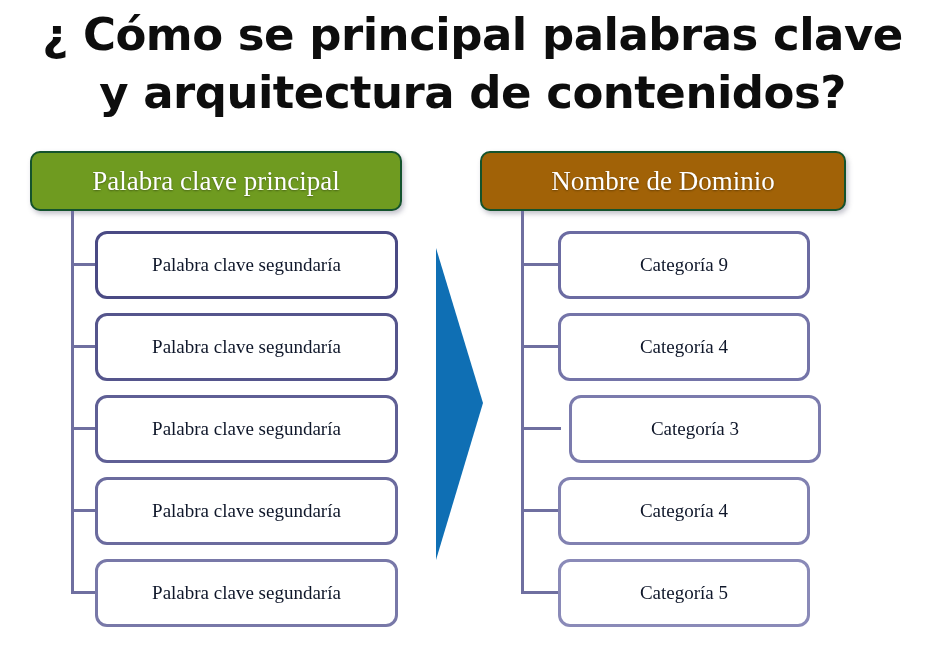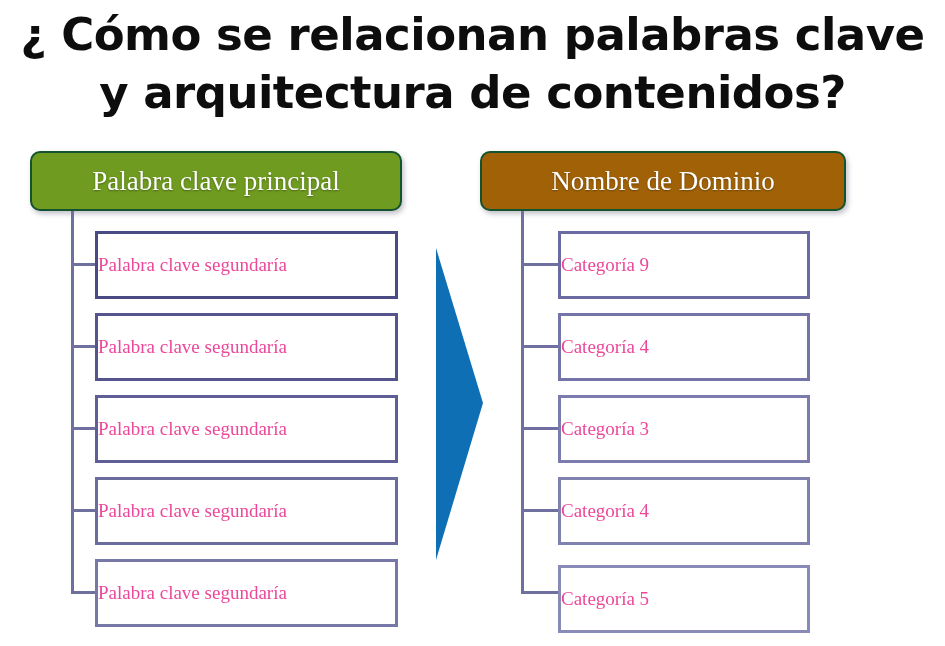--- a/index.html
+++ b/index.html
@@ -75,25 +75,25 @@
     position: absolute;
     height: 3px;
     background: #6f6fa0;
   }
 
   
   .node {
     position: absolute;
     box-sizing: border-box;
     background: #ffffff;
-    border-radius: 0;
+    border-radius: 12px;
     display: flex;
     align-items: center;
-    justify-content: flex-start;
-    color: #ec4899;
+    justify-content: center;
+    color: #0f172a;
     font-family: "Liberation Serif", serif;
   }
   .node.left {
     left: 95px;
     width: 303px;
     height: 68px;
     font-size: 19px;
     border: 3px solid #5b5b92;
   }
   .node.right {
@@ -105,40 +105,40 @@
   }
   
   .node.l0 { border-color: #4a4a84; }
   .node.l1 { border-color: #55558c; }
   .node.l2 { border-color: #5f5f95; }
   .node.l3 { border-color: #6b6b9e; }
   .node.l4 { border-color: #7878a8; }
 
   .node.r0 { border-color: #6b6ba2; }
   .node.r1 { border-color: #7474a8; }
-  .node.r2 { border-color: #7b7bad; }
+  .node.r2 { border-color: #7b7bad; margin-left: 11px; }
   .node.r3 { border-color: #8181b1; }
   .node.r4 { border-color: #8a8ab8; }
 
   
   .arrow-wrap {
     position: absolute;
     left: 430px;
     top: 248px;
     width: 60px;
     height: 312px;
     pointer-events: none;
   }
 </style>
 </head>
 <body>
 
 <div id="canvas">
 
-  <div class="title">¿ Cómo se relacionan palabras clave
+  <div class="title">¿ Cómo se principal palabras clave
 y arquitectura de contenidos?</div>
 
   <div class="header-pill left">
     <span>Palabra clave principal</span>
   </div>
 
   <div class="trunk left"></div>
 
   <div class="stub" style="left:71px; top:263px; width:27px;"></div>
   <div class="stub" style="left:71px; top:345px; width:27px;"></div>
@@ -185,17 +185,17 @@
   </div>
   <div class="node right r1" style="top:313px;">
     <span>Categoría 4</span>
   </div>
   <div class="node right r2" style="top:395px;">
     <span>Categoría 3</span>
   </div>
   <div class="node right r3" style="top:477px;">
     <span>Categoría 4</span>
   </div>
-  <div class="node right r4" style="top:559px;margin-top:6px;">
+  <div class="node right r4" style="top:559px;">
     <span>Categoría 5</span>
   </div>
 
 </div>
 
 </body></html>

